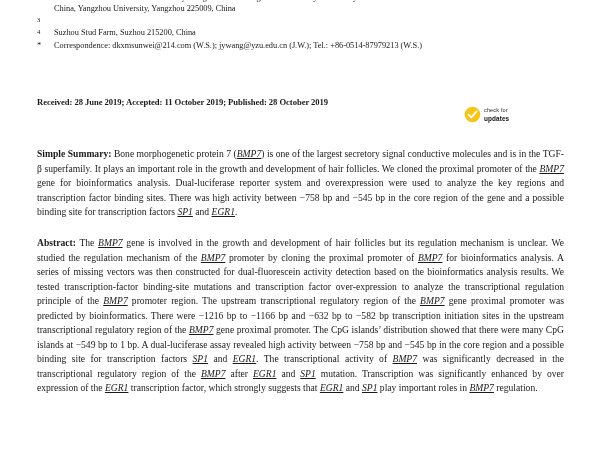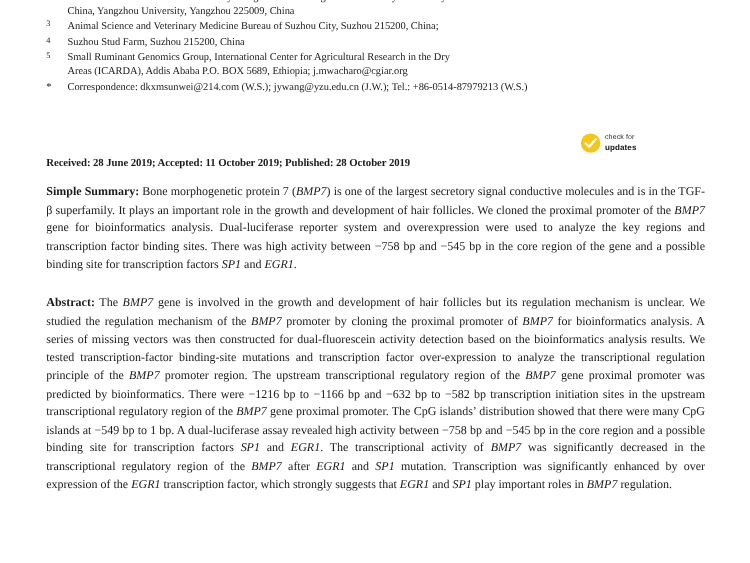--- a/index.html
+++ b/index.html
@@ -56,21 +56,21 @@
     line-height: 11.2px;
     color: #1a1a1a;
     letter-spacing: -0.02px;
   }
   .aff-text .ln { display: block; }
 
   
   .dates {
     position: absolute;
     left: 37px;
-    top: 124px;
+    top: 96px;
     font-size: 8.6px;
     line-height: 12px;
     font-weight: bold;
     color: #1a1a1a;
     letter-spacing: -0.05px;
   }
 
   
   .badge {
     position: absolute;
@@ -114,20 +114,21 @@
     color: #1a1a1a;
   }
   .para-summary { top: 147px; }
   .para-abstract { top: 236px; }
 
   .para .lead {
     font-weight: bold;
   }
   .para em, .para i {
     font-style: italic;
+    text-decoration: underline;
   }
 
   .nb { white-space: nowrap; }
 </style>
 </head>
 <body>
 
 <div class="page">
 
   <div class="affiliations">
@@ -136,38 +137,30 @@
       <div class="aff-marker">2</div>
       <div class="aff-text">
         <span class="ln">Joint International Research Laboratory of Agriculture and Agri-Product Safety of Ministry of Education of</span>
         <span class="ln">China, Yangzhou University, Yangzhou 225009, China</span>
       </div>
     </div>
 
     <div class="aff-row">
       <div class="aff-marker">3</div>
       <div class="aff-text">
-        <span class="ln">Animal Science and Veterinary Medicine Bureau of Suzhou City, Suzhou 215200, China;</span>
       </div>
     </div>
 
     <div class="aff-row">
       <div class="aff-marker">4</div>
       <div class="aff-text">
         <span class="ln">Suzhou Stud Farm, Suzhou 215200, China</span>
       </div>
     </div>
 
-    <div class="aff-row">
-      <div class="aff-marker">5</div>
-      <div class="aff-text">
-        <span class="ln">Small Ruminant Genomics Group, International Center for Agricultural Research in the Dry</span>
-        <span class="ln">Areas (ICARDA), Addis Ababa P.O. BOX 5689, Ethiopia; j.mwacharo@cgiar.org</span>
-      </div>
-    </div>
 
     <div class="aff-row" style="margin-top:2px;">
       <div class="aff-marker star">*</div>
       <div class="aff-text">
         <span class="ln">Correspondence: dkxmsunwei@214.com (W.S.); jywang@yzu.edu.cn (J.W.); Tel.: +86-0514-87979213 (W.S.)</span>
       </div>
     </div>
 
   </div>
 

